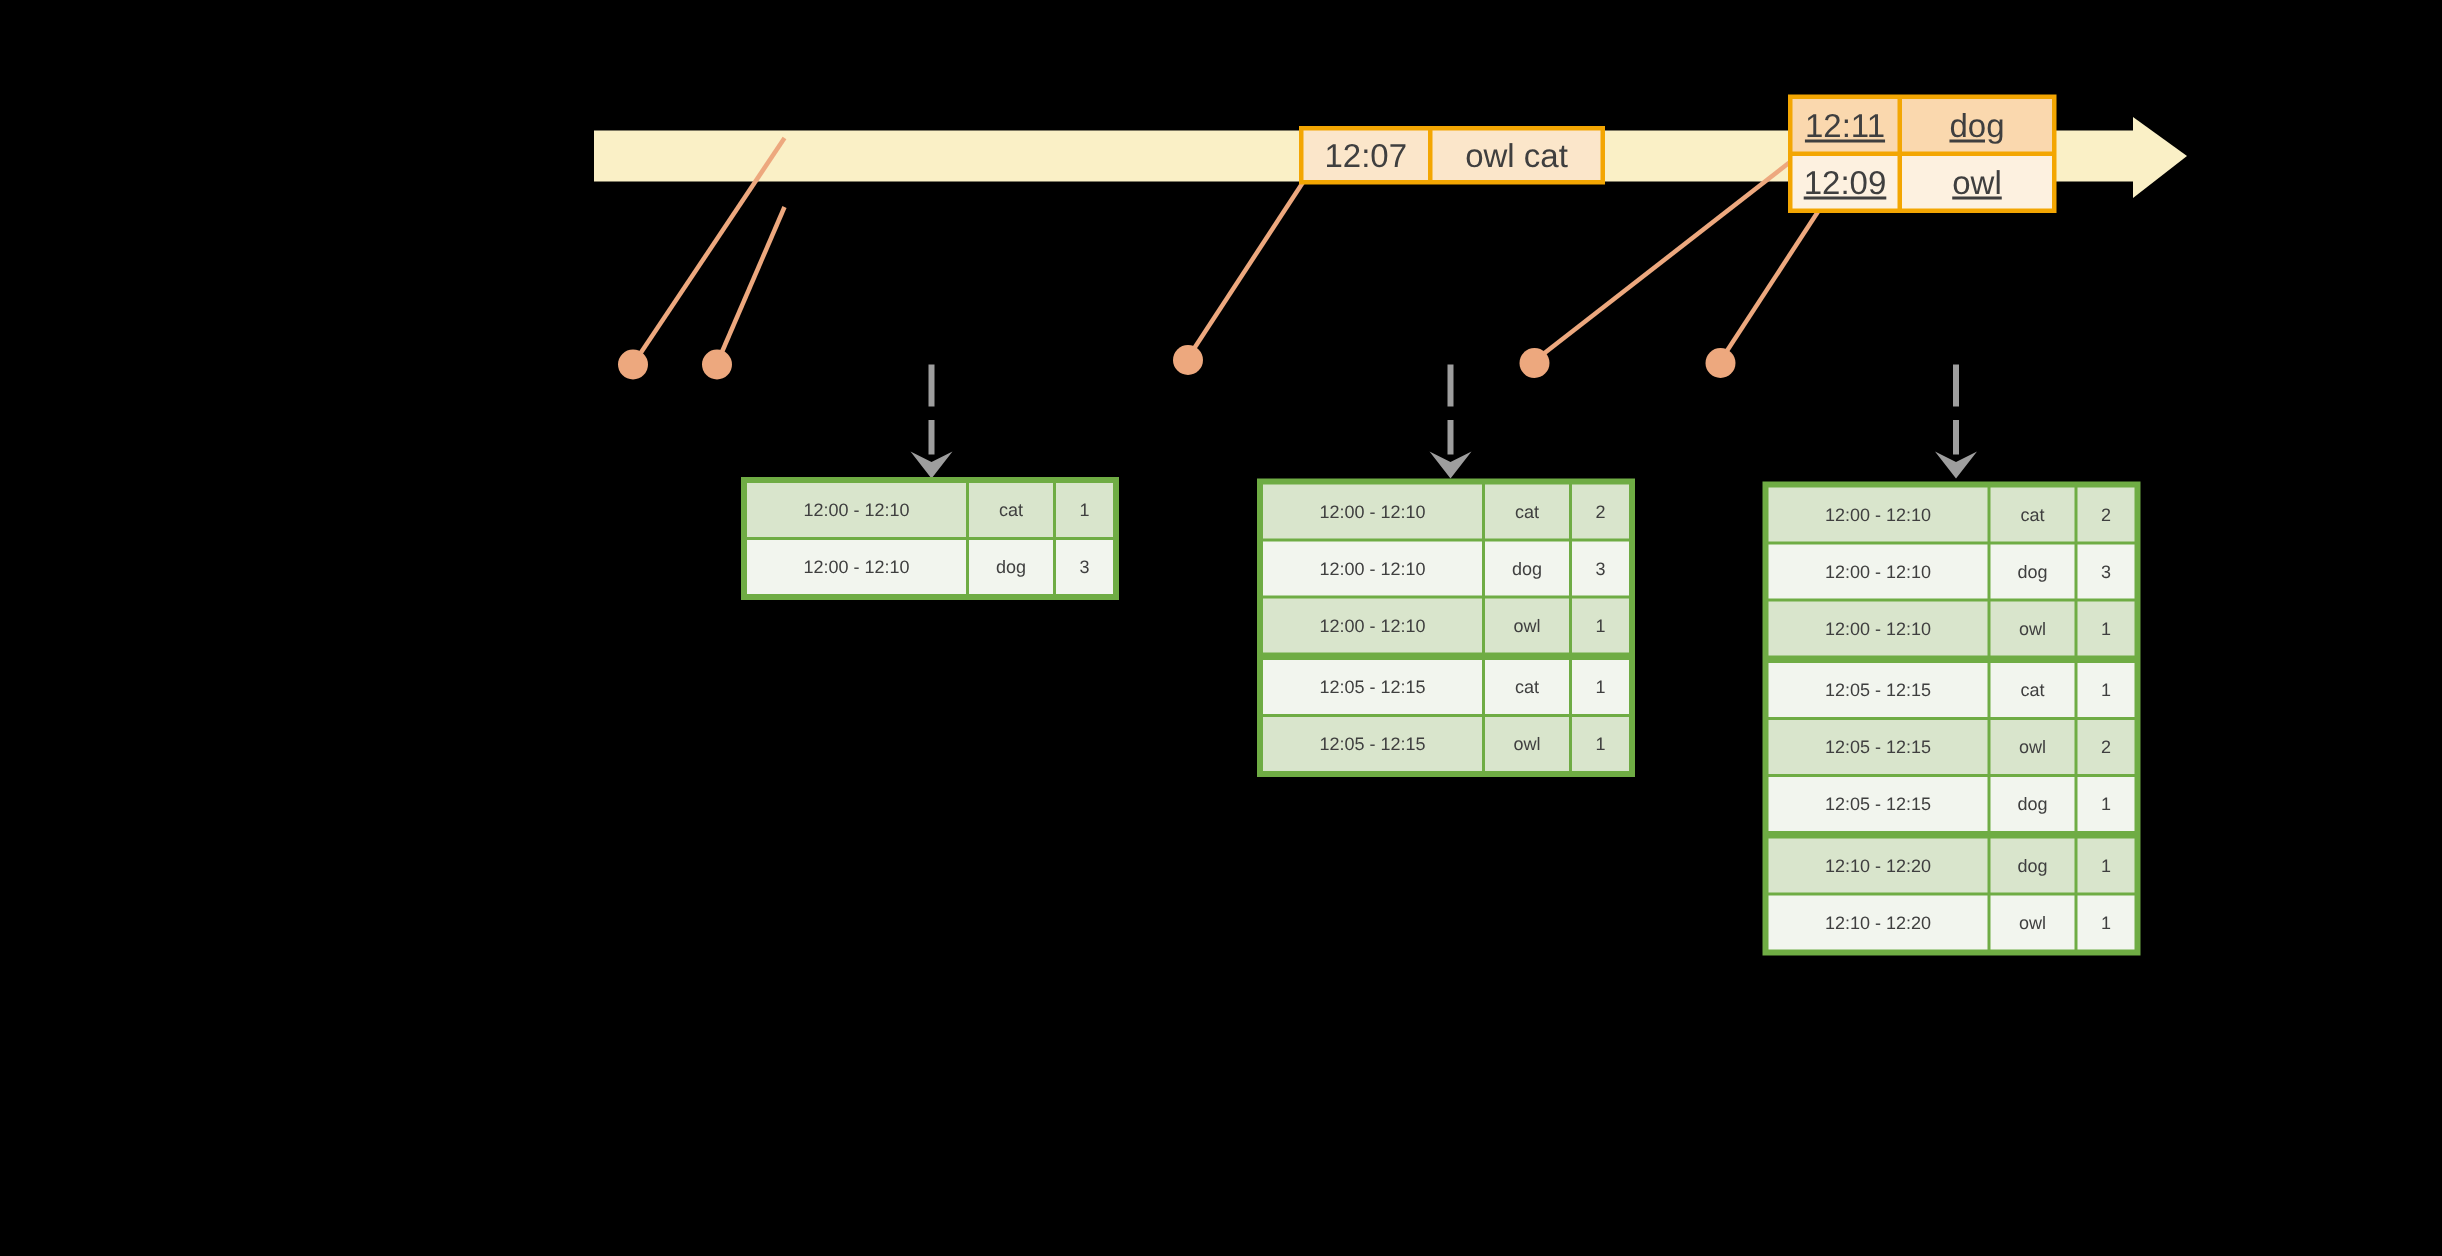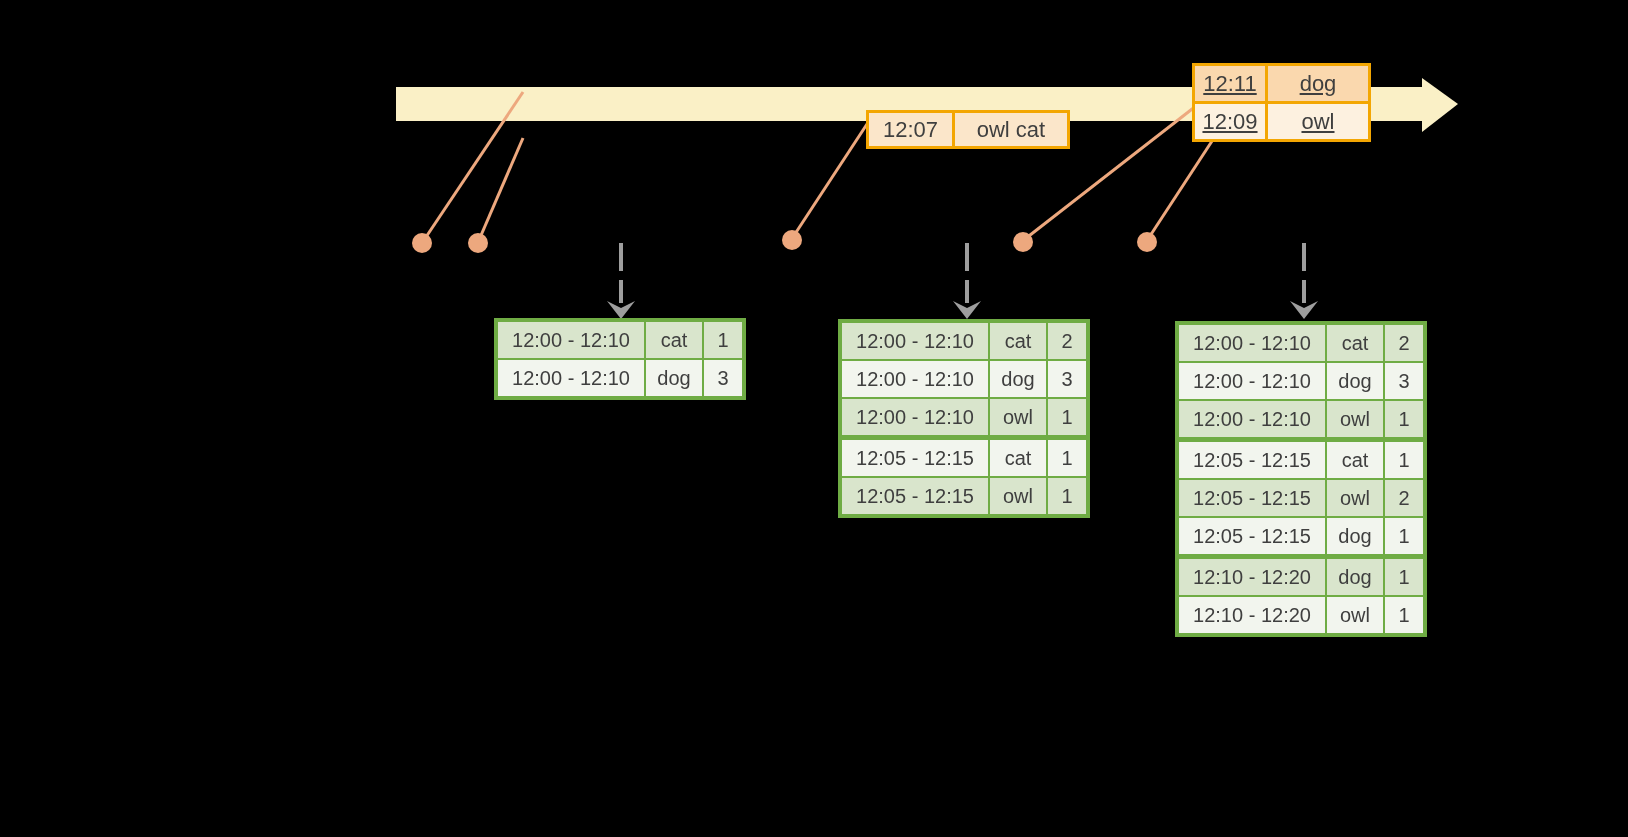--- a/index.html
+++ b/index.html
@@ -23,38 +23,38 @@
   }
   .event-table .cell{
     display:flex;align-items:center;justify-content:center;
     font-size:22px;line-height:1;color:#3F3F3F;
   }
   .peach{background:#FAD8AE;}
   .cream{background:#FDF1E0;}
   .single{background:#FBE6CA;}
 
   #event-1{left:521px;top:63px;grid-template-columns:82px 110px;grid-auto-rows:35px;}
-  #event-2{left:866px;top:84px;grid-template-columns:83px 112px;grid-auto-rows:33px;margin-top:26px;}
+  #event-2{left:866px;top:84px;grid-template-columns:83px 112px;grid-auto-rows:33px;}
   #event-3{left:1192px;top:63px;grid-template-columns:70px 100px;grid-auto-rows:35px;text-decoration:underline;}
 
   
   .result-table{
     position:absolute;z-index:2;
     background:#6FAC44;
     padding:4px;
   }
   .rrow{
     display:grid;grid-template-columns:146px 56px 38px;gap:2px;
     height:36px;margin-top:2px;
   }
   .rrow:first-child{margin-top:0;}
   .rrow.group-start{margin-top:5px;}
   .rrow .cell{
     display:flex;align-items:center;justify-content:center;
-    font-size:20px;line-height:1;color:#3F3F3F;
+    font-size:12px;line-height:1;color:#3F3F3F;
   }
   .tint{background:#D9E5CC;}
   .light{background:#F2F5EE;}
 
   #result-1{left:494px;top:318px;}
   #result-2{left:838px;top:319px;}
   #result-3{left:1175px;top:321px;}
 </style>
 </head>
 <body>

